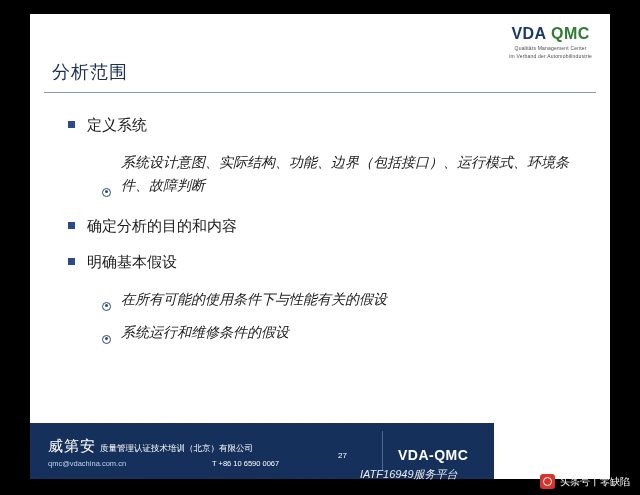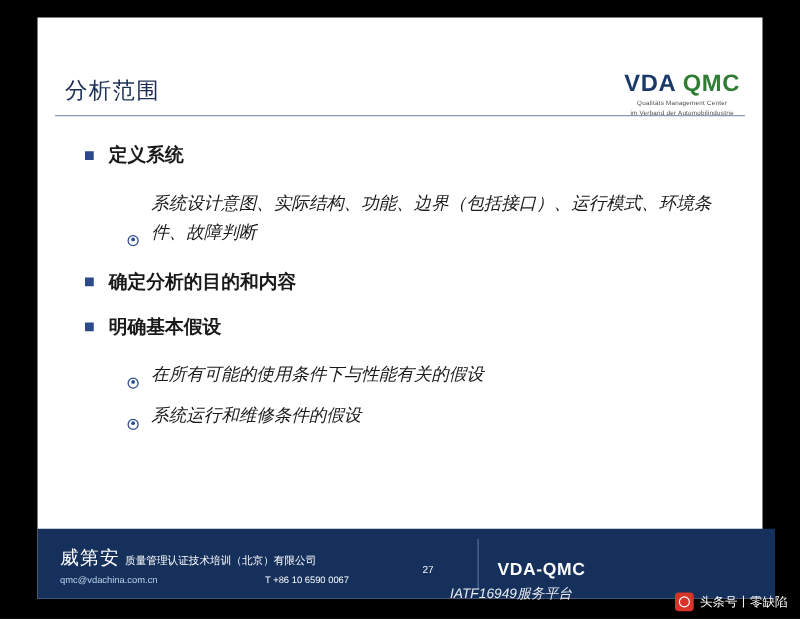--- a/index.html
+++ b/index.html
@@ -25,25 +25,24 @@
   }
   
   .logo-block {
     position: absolute;
     right: 18px;
     top: 12px;
     text-align: center;
     line-height: 1;
   }
   .logo-main {
-    font-size: 19px;
+    font-size: 16px;
     font-weight: bold;
     color: #1b3a6b;
     letter-spacing: 0.5px;
-    margin-top: 32px;
   }
   .logo-main .qmc {
     color: #2e7d32;
   }
   .logo-sub {
     margin-top: 3px;
     font-size: 5px;
     color: #4a4a4a;
     letter-spacing: 0.2px;
     line-height: 1.5;
@@ -68,21 +67,20 @@
   .content {
     position: absolute;
     left: 38px;
     top: 100px;
     width: 520px;
   }
   .l1 {
     display: flex;
     align-items: flex-start;
     margin-bottom: 14px;
-    font-weight: bold;
   }
   .l1 .bullet {
     width: 7px;
     height: 7px;
     background: #2a4a8c;
     margin-top: 7px;
     margin-right: 12px;
     flex: none;
   }
   .l1 .txt {
@@ -122,21 +120,21 @@
     color: #1a1a1a;
     line-height: 1.65;
     max-width: 470px;
   }
   .group-gap { height: 8px; }
   
   .footer {
     position: absolute;
     left: 0;
     bottom: 0;
-    width: 590px;
+    width: 464px;
     height: 56px;
     background: #16305c;
     color: #ffffff;
   }
   .footer-left {
     position: absolute;
     left: 18px;
     top: 14px;
     display: flex;
     align-items: baseline;

